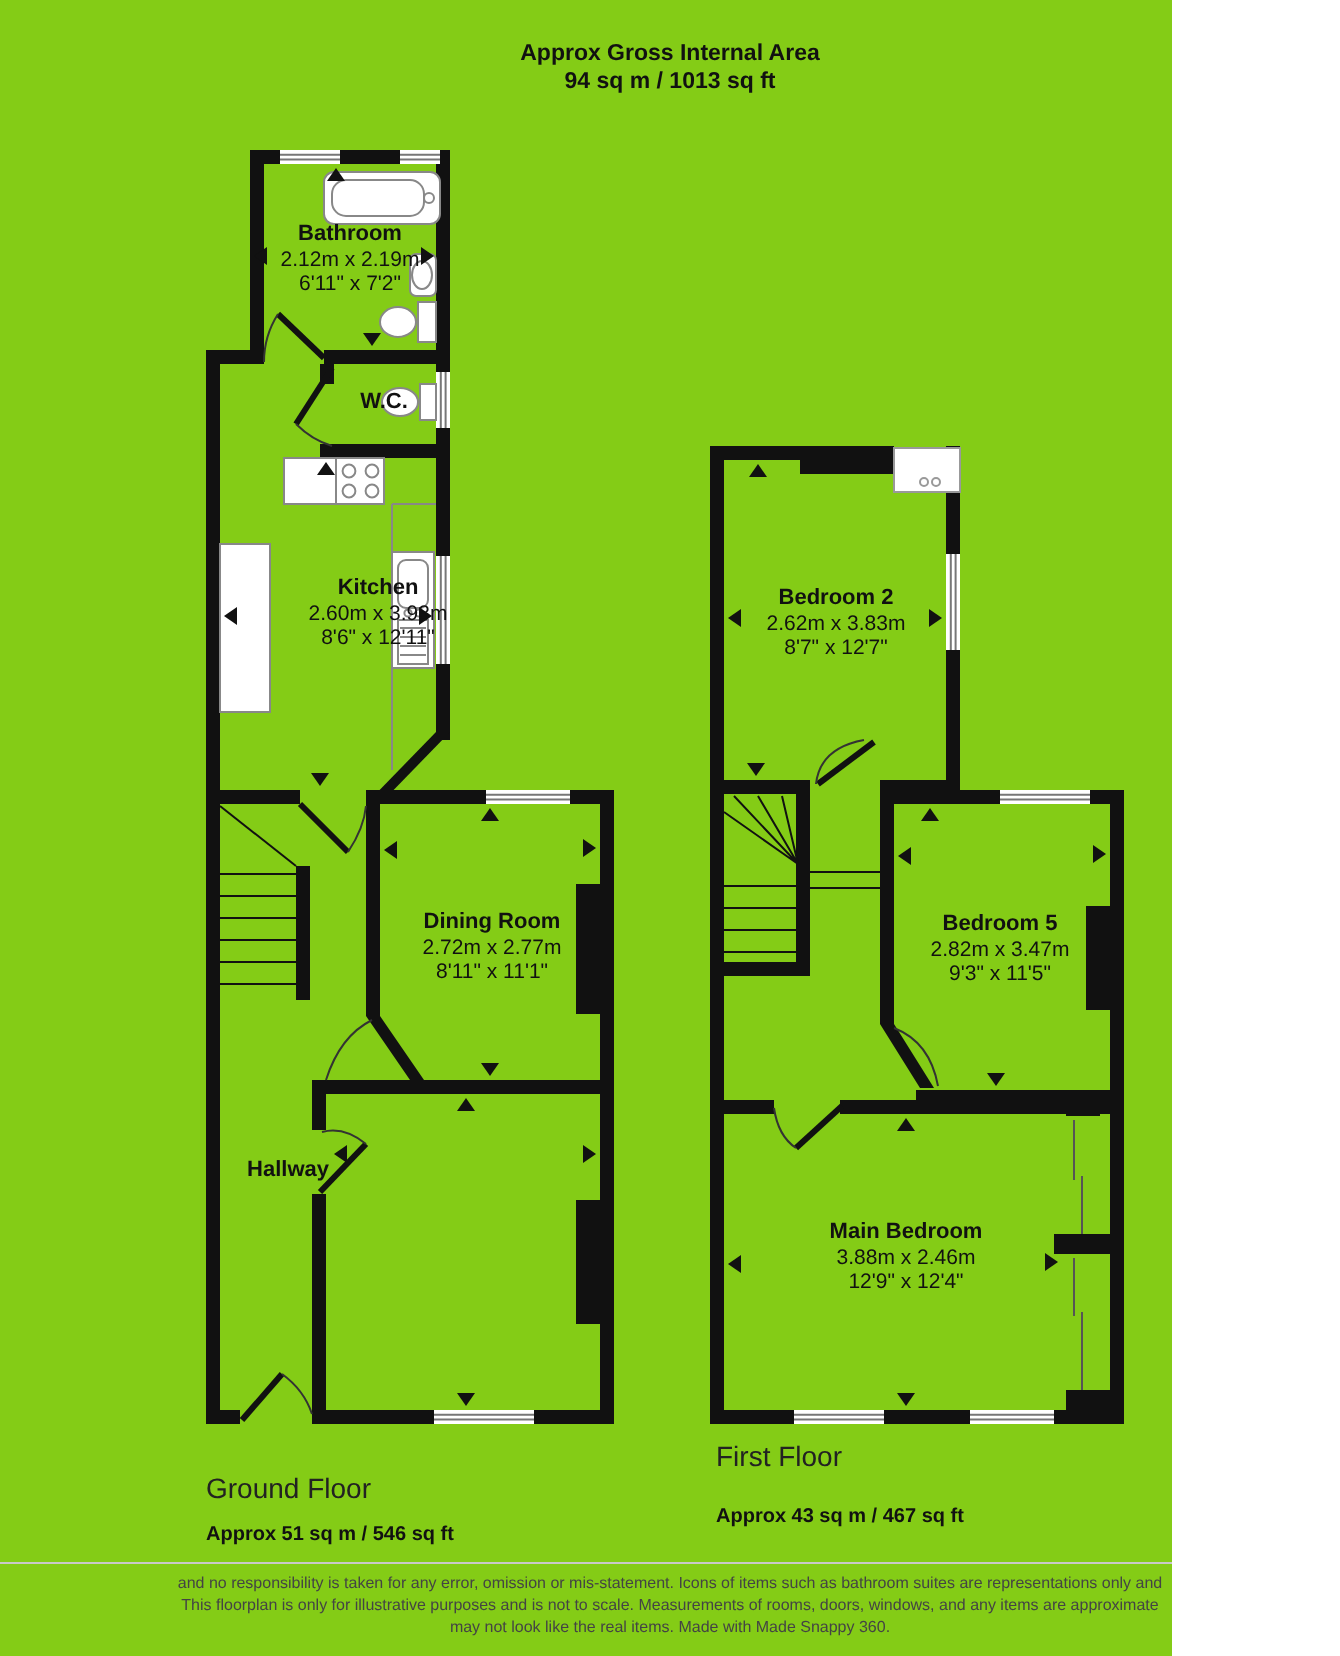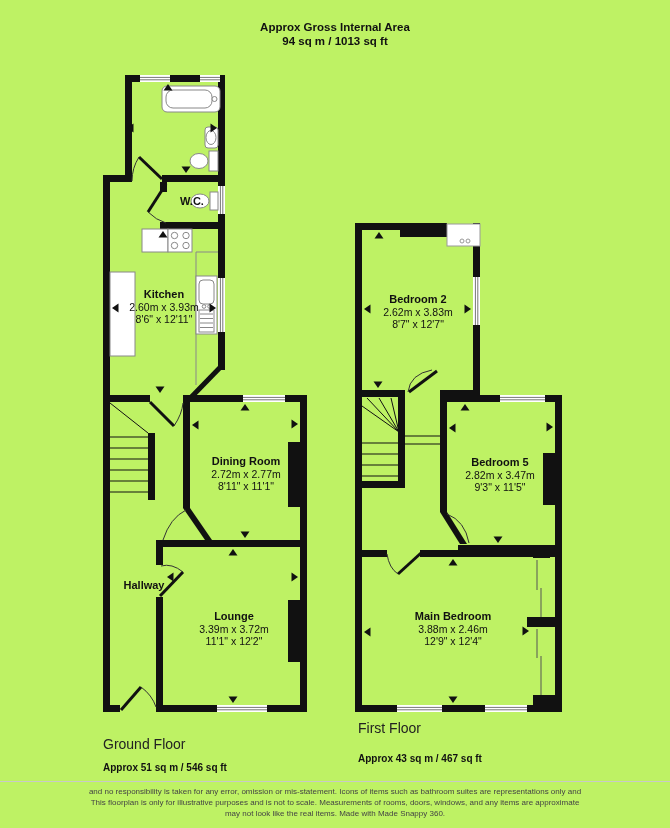--- a/index.html
+++ b/index.html
@@ -1,16 +1,16 @@
 <!DOCTYPE html>
 <html><head>
 <meta charset="utf-8">
 <style>
   html,body{margin:0;padding:0;background:#fff;}
-  .stage{position:relative;width:670px;height:828px;background:#bef264;overflow:hidden;
+  .stage{position:relative;width:586px;height:828px;background:#84cc16;overflow:hidden;
          font-family:"Liberation Sans", sans-serif;color:#111;}
   .abs{position:absolute;}
   .hdr{left:0;top:20px;width:670px;text-align:center;font-size:11.5px;font-weight:bold;line-height:14px;}
   .room-label{position:absolute;text-align:center;}
   .rn{font-weight:bold;font-size:11px;line-height:13px;}
   .rd{font-size:10.5px;line-height:12px;}
   .floor-title{position:absolute;font-size:14px;color:#222;}
   .floor-area{position:absolute;font-size:10px;font-weight:bold;}
   .sep{position:absolute;left:0;top:781px;width:670px;border-top:1px solid #c9c9c9;}
   .disc{position:absolute;left:0;top:786px;width:670px;text-align:center;
@@ -204,46 +204,46 @@
         <polygon points="546.5,422.5 546.5,431.5 553,427"></polygon>
         <polygon points="493.5,536.5 502.5,536.5 498,543"></polygon>
         <polygon points="448.5,565.5 457.5,565.5 453,559"></polygon>
         <polygon points="370.5,627.5 370.5,636.5 364,632"></polygon>
         <polygon points="522.5,626.5 522.5,635.5 529,631"></polygon>
         <polygon points="448.5,696.5 457.5,696.5 453,703"></polygon>
       </g>
     </g>
   </svg>
 
+  <div class="room-label" style="left:115px;top:111px;width:120px;">
+    <div class="rn">Bathroom</div>
+    <div class="rd">2.12m x 2.19m</div>
+    <div class="rd">6'11" x 7'2"</div>
+  </div>
 
   <div class="room-label" style="left:162px;top:195px;width:60px;">
     <div class="rn">W.C.</div>
   </div>
 
-  <div class="room-label" style="left:104px;top:288px;width:120px;">
+  <div class="room-label" style="left:104px;top:288px;width:120px;padding-left:25px;">
     <div class="rn">Kitchen</div>
     <div class="rd">2.60m x 3.93m</div>
     <div class="rd">8'6" x 12'11"</div>
   </div>
 
   <div class="room-label" style="left:186px;top:455px;width:120px;">
     <div class="rn">Dining Room</div>
     <div class="rd">2.72m x 2.77m</div>
     <div class="rd">8'11" x 11'1"</div>
   </div>
 
   <div class="room-label" style="left:104px;top:579px;width:80px;">
     <div class="rn">Hallway</div>
   </div>
 
-  <div class="room-label" style="left:174px;top:610px;width:120px;">
-    <div class="rn">Lounge</div>
-    <div class="rd">3.39m x 3.72m</div>
-    <div class="rd">11'1" x 12'2"</div>
-  </div>
 
   <div class="room-label" style="left:358px;top:293px;width:120px;">
     <div class="rn">Bedroom 2</div>
     <div class="rd">2.62m x 3.83m</div>
     <div class="rd">8'7" x 12'7"</div>
   </div>
 
   <div class="room-label" style="left:440px;top:456px;width:120px;">
     <div class="rn">Bedroom 5</div>
     <div class="rd">2.82m x 3.47m</div>

